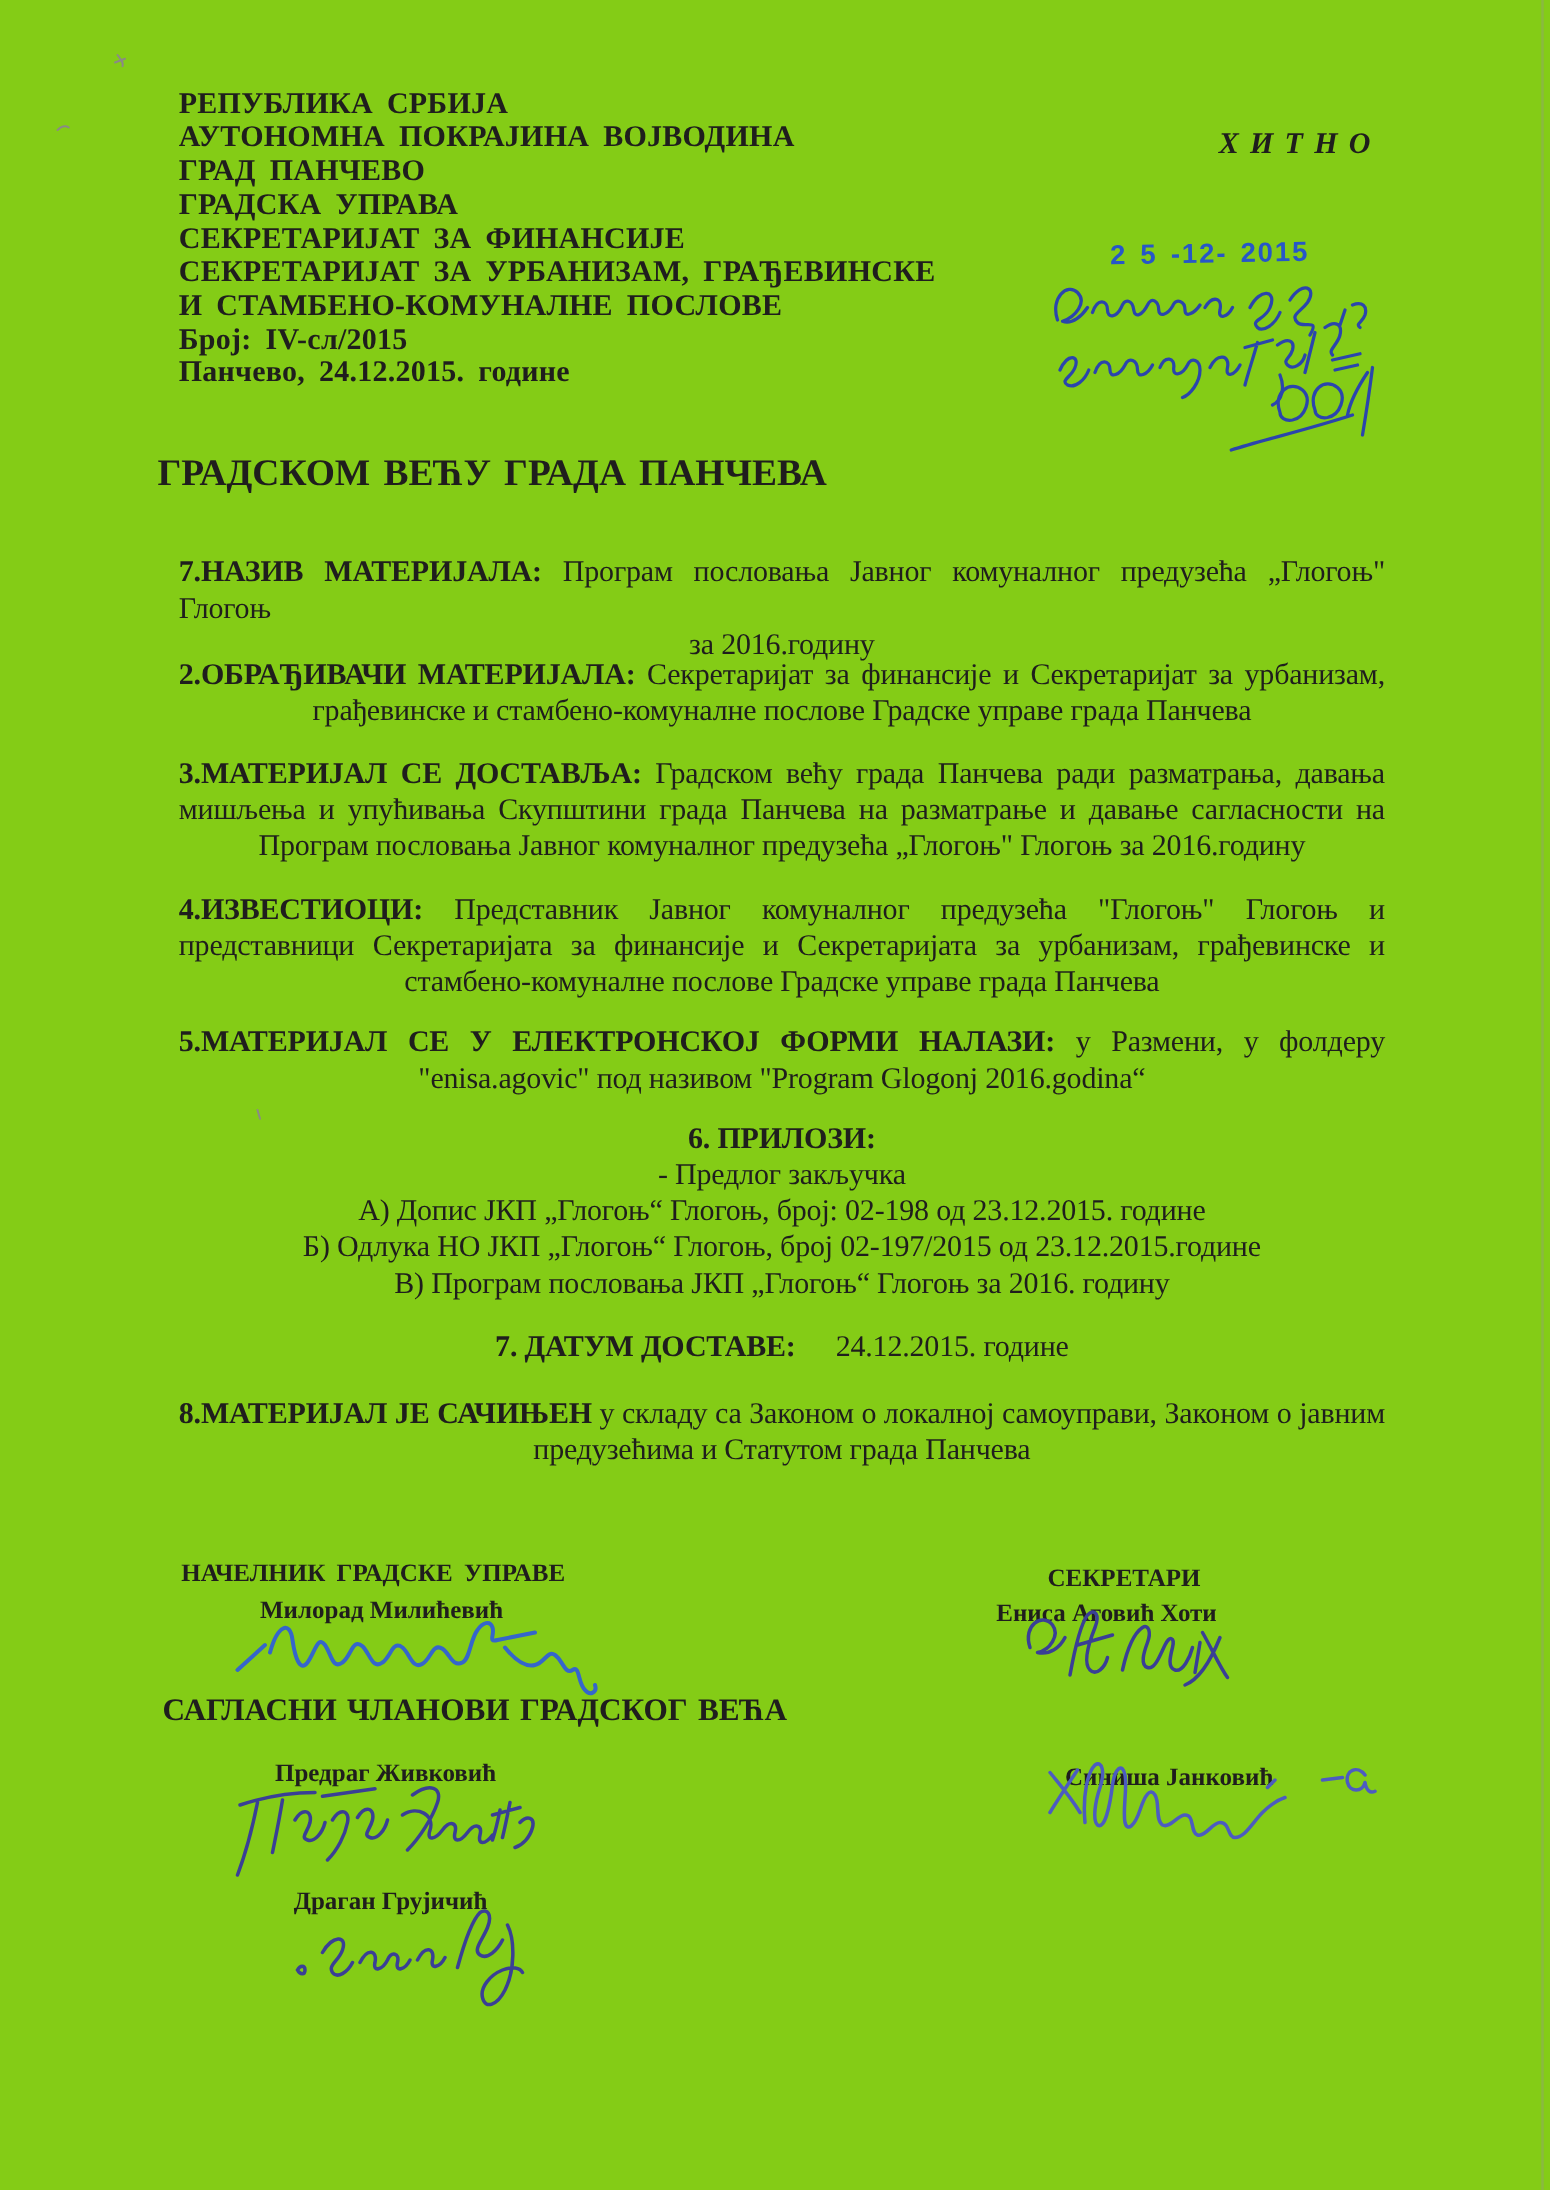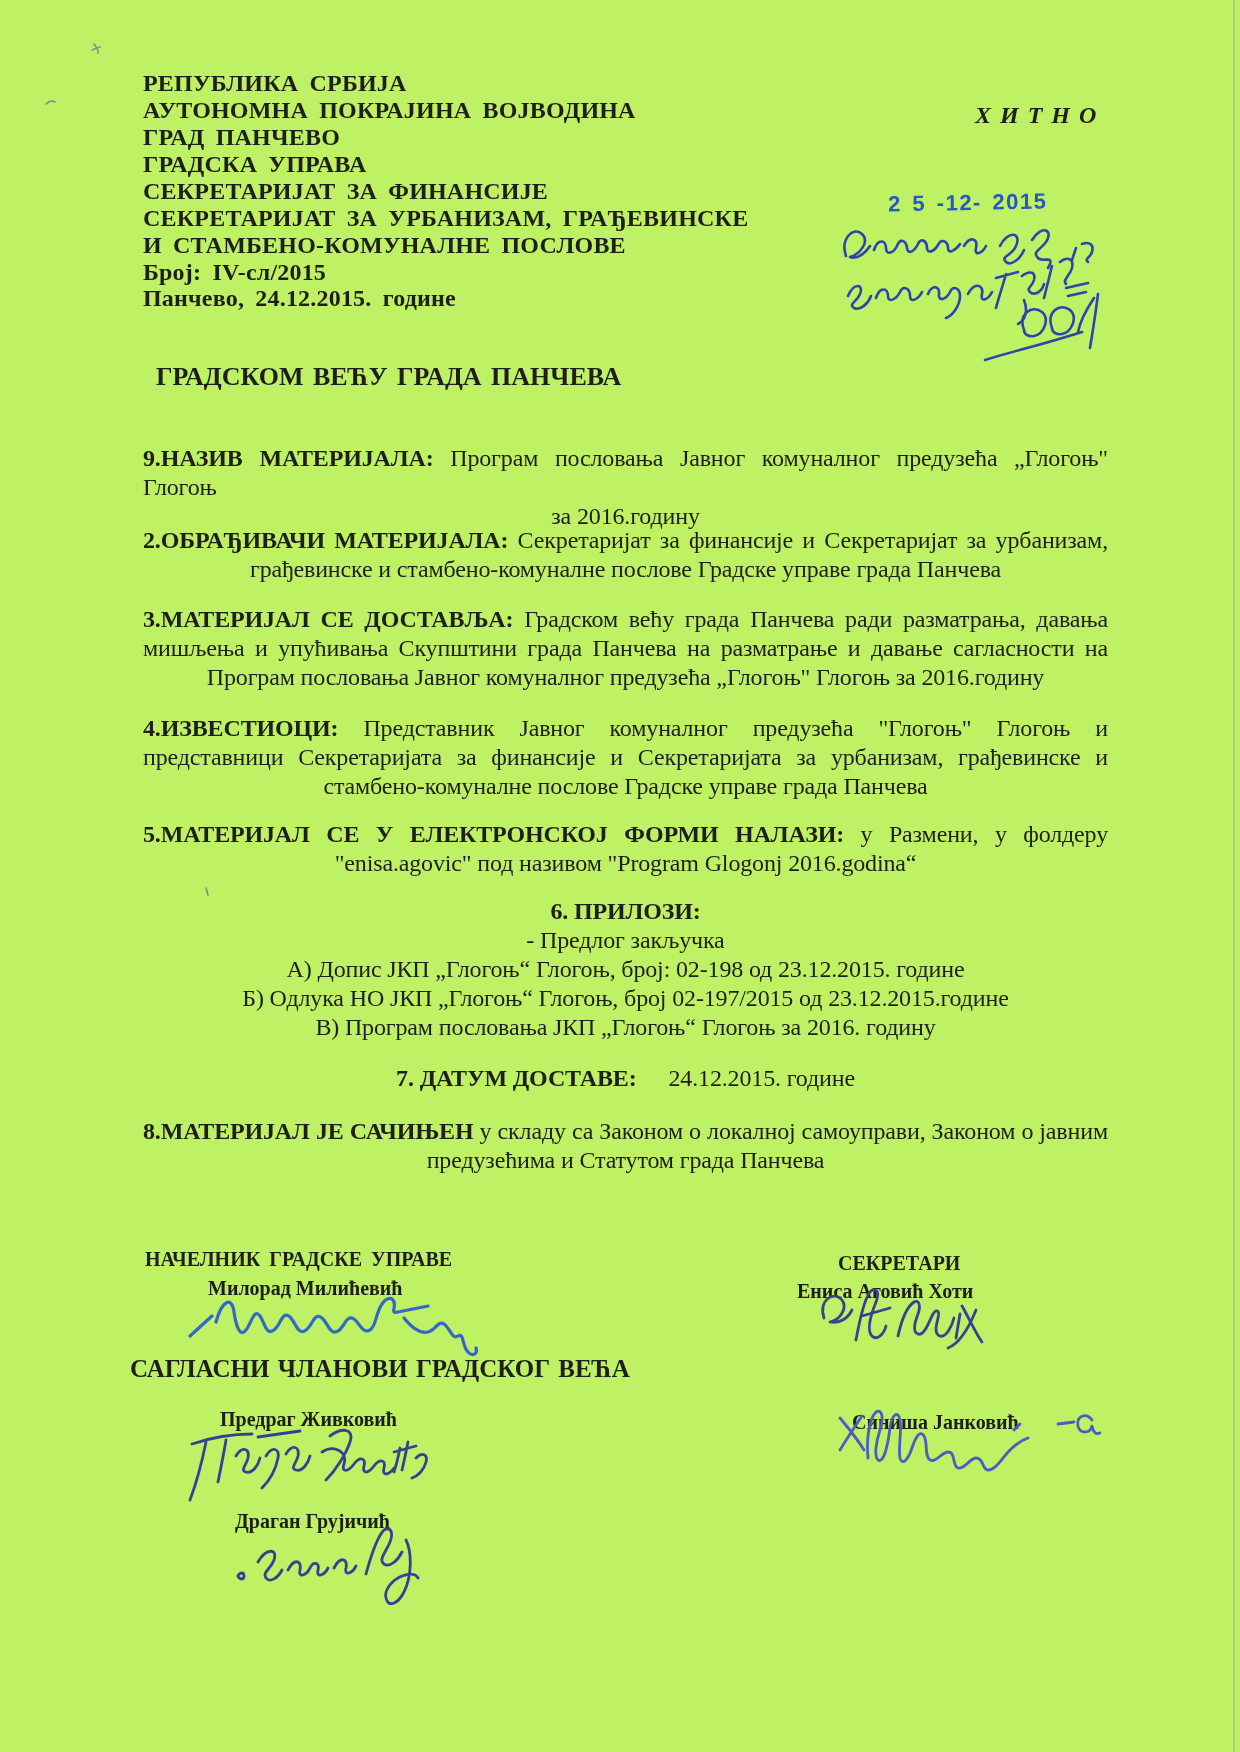--- a/index.html
+++ b/index.html
@@ -1,37 +1,37 @@
 <!DOCTYPE html>
 <html style="--ink: #1f1e1d; --stamp-blue: #2757c8; --pen-blue: #2b45ad; --pen-blue-light: #3566cb; --pen-navy: #3a3f96;"><head>
 <meta charset="utf-8">
 <style>
   html,body { margin:0; padding:0; background:#e8e8e6; }
   .page {
     position:relative; width:1240px; height:1752px; margin:0 auto;
-    background:#bef264; overflow:hidden;
+    background:#84cc16; overflow:hidden;
     font-family:"Liberation Serif", serif; color:var(--ink,#1f1e1d);
   }
   
   .hline { position:absolute; left:143px; font-weight:bold; font-size:24px;
            white-space:nowrap; word-spacing:5px; letter-spacing:.2px; }
   .urgent { position:absolute; left:975px; top:102px; font-weight:bold;
             font-size:24px; letter-spacing:9px; white-space:nowrap;font-style:italic; }
   .stamp-date { position:absolute; left:888px; top:190px;
             font-family:"Liberation Sans", sans-serif; font-weight:bold;
             font-size:22px; letter-spacing:1.5px; word-spacing:3px;
             color:var(--stamp-blue,#2757c8); transform:rotate(-1deg); white-space:nowrap; }
   
   .para { position:absolute; left:143px; width:965px; font-size:24px;
           line-height:29px; letter-spacing:-0.15px; }
   .jl { text-align:justify; text-align-last:justify; -moz-text-align-last:justify; }
   .ll { text-align:center; }
   .b  { font-weight:bold; }
-  .addressee { position:absolute; left:156px; top:362px; font-weight:bold;
-               font-size:26px; word-spacing:3px; white-space:nowrap; }
+  .addressee { position:absolute; left:126px; top:362px; font-weight:bold;
+               font-size:30px; word-spacing:3px; white-space:nowrap; }
   .p7-val { margin-left:32px; }
   
   .sig-name { position:absolute; font-weight:bold; font-size:20px; white-space:nowrap; }
   .council-heading { position:absolute; left:130px; top:1355px; font-weight:bold;
                      font-size:25px; word-spacing:2px; white-space:nowrap; }
   
   svg.ink { position:absolute; left:0; top:0; pointer-events:none; }
   .ink path { fill:none; stroke-linecap:round; stroke-linejoin:round; }
   .pen-note { stroke:var(--pen-blue,#2b45ad); stroke-width:2.6; }
   .pen-light { stroke:var(--pen-blue-light,#3566cb); stroke-width:3.2; }
@@ -57,21 +57,21 @@
     <div class="hline" style="top:259px">Број: IV-сл/2015</div>
     <div class="hline" style="top:285px">Панчево, 24.12.2015. године</div>
   </div>
 
   <div class="urgent">ХИТНО</div>
   <div class="stamp-date">2 5 -12- 2015</div>
 
   <div class="addressee">ГРАДСКОМ ВЕЋУ ГРАДА ПАНЧЕВА</div>
 
   <div class="para" style="top:444px">
-    <div class="jl"><span class="b">9.НАЗИВ МАТЕРИЈАЛА:</span><span> Програм пословања Јавног комуналног предузећа „Глогоњ" Глогоњ</span></div>
+    <div class="jl"><span class="b">7.НАЗИВ МАТЕРИЈАЛА:</span><span> Програм пословања Јавног комуналног предузећа „Глогоњ" Глогоњ</span></div>
     <div class="ll">за 2016.годину</div>
   </div>
 
   <div class="para" style="top:526px">
     <div class="jl"><span class="b">2.ОБРАЂИВАЧИ МАТЕРИЈАЛА:</span><span> Секретаријат за финансије и Секретаријат за урбанизам,</span></div>
     <div class="ll">грађевинске и стамбено-комуналне послове Градске управе града Панчева</div>
   </div>
 
   <div class="para" style="top:605px">
     <div class="jl"><span class="b">3.МАТЕРИЈАЛ СЕ ДОСТАВЉА:</span><span> Градском већу града Панчева ради разматрања, давања</span></div>

